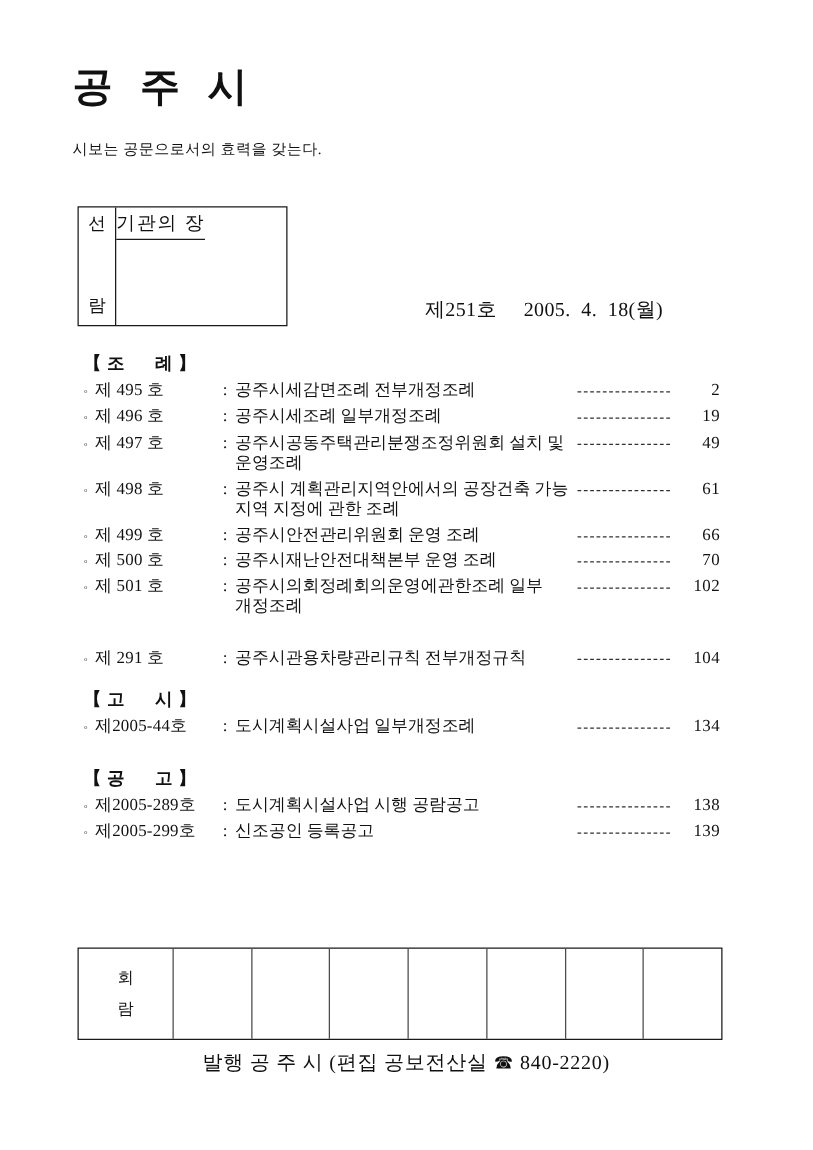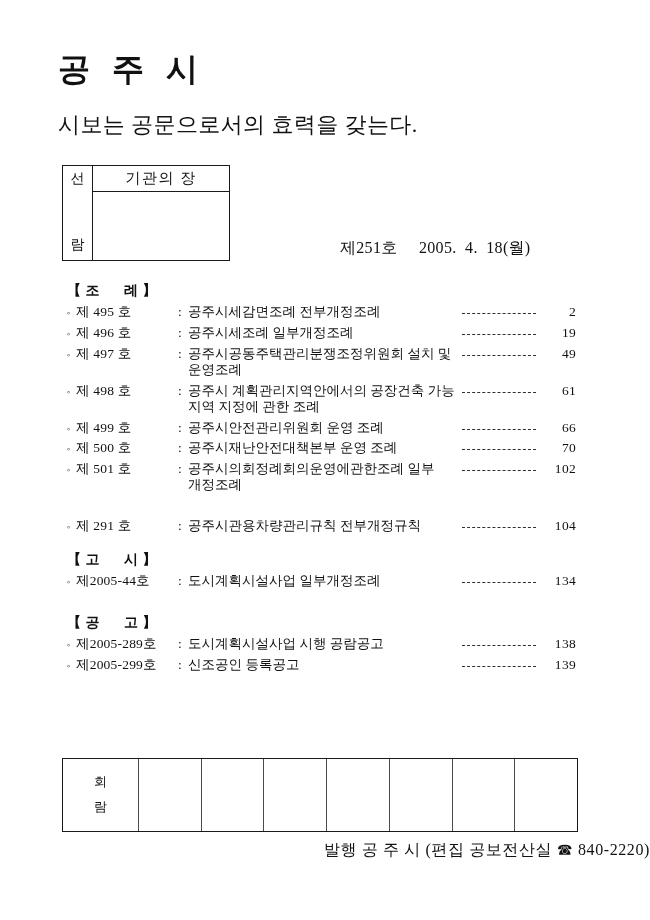--- a/index.html
+++ b/index.html
@@ -32,21 +32,21 @@
     top: 52px;
     font-size: 32px;
     font-weight: bold;
     letter-spacing: 7px;
     line-height: 1.1;
   }
   .tagline {
     position: absolute;
     left: 58px;
     top: 112px;
-    font-size: 22px;
+    font-size: 12px;
     letter-spacing: 0.4px;
     line-height: 1.2;
   }
 
   
   .approval-box {
     position: absolute;
     left: 62px;
     top: 165px;
     width: 168px;
@@ -62,21 +62,20 @@
     display: flex;
     flex-direction: column;
     justify-content: space-between;
     align-items: center;
     padding: 4px 0 6px 0;
     font-size: 14px;
   }
   .approval-right {
     flex: 1;
     display: flex;
-    flex-direction: column;
     box-sizing: border-box;
   }
   .approval-head {
     height: 26px;
     border-bottom: 1.2px solid #1a1a1a;
     display: flex;
     align-items: center;
     justify-content: center;
     font-size: 15px;
     letter-spacing: 1.5px;
@@ -193,21 +192,21 @@
     font-size: 13px;
     line-height: 1.9;
   }
 
   
   .footer {
     position: absolute;
     left: 0;
     top: 840px;
     width: 650px;
-    text-align: right;
+    text-align: center;
     font-size: 16px;
     letter-spacing: 0.6px;
     white-space: pre;
   }
 </style>
 </head>
 <body>
 
 <div class="page">
 

